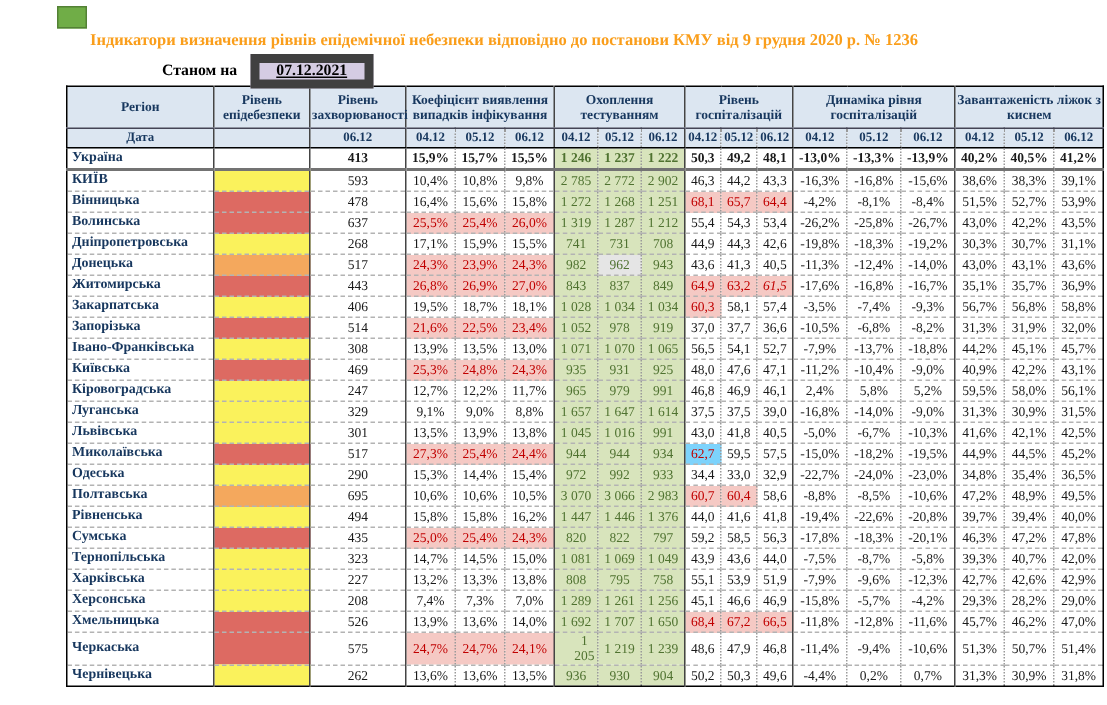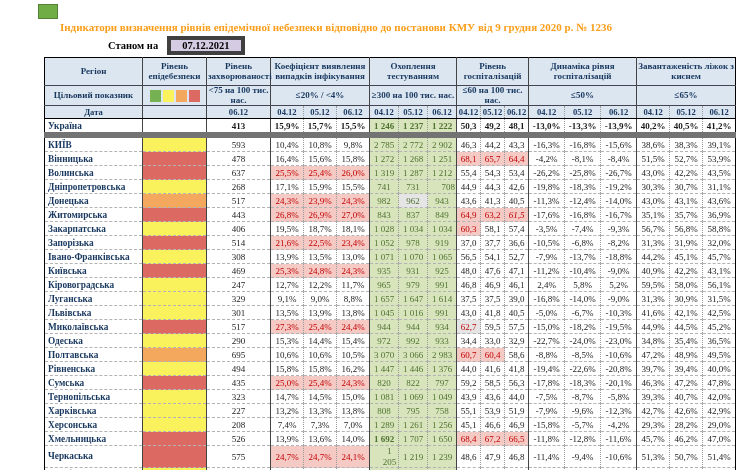--- a/index.html
+++ b/index.html
@@ -4,34 +4,34 @@
 <style>
   html,body{margin:0;padding:0;}
   body{
     width:738px;height:470px;overflow:hidden;background:#ffffff;position:relative;
     font-family:"Liberation Serif","DejaVu Serif",serif;
   }
   .green-box{position:absolute;left:38px;top:4px;width:18px;height:13px;background:#70AD47;border:1px solid #538135;}
   .title{margin:21px 2px 0 60px;color:#FA9E1B;font-weight:bold;font-size:11px;white-space:nowrap;letter-spacing:0;}
   .subheader{position:relative;margin:3px 2px 2px 45px;height:19px;font-weight:bold;font-size:10.5px;color:#000;}
   .as-of-label{margin-left:63px;}
-  .as-of-box{display:inline-block;min-width:62px;text-align:center;background:#D5CCE3;border:4px solid #404040;margin-left:6px;padding:0 4px;font-weight:bold;}
+  .as-of-box{display:inline-block;min-width:62px;text-align:center;background:#D5CCE3;border:6px solid #404040;margin-left:6px;padding:0 4px;font-weight:bold;text-decoration:underline;}
   .avail{position:absolute;right:2px;top:2px;}
   .avail span{margin-left:4px;}
   table{margin-left:44px;width:692px;table-layout:fixed;border-collapse:collapse;border:1.5px solid #000;font-size:9px;}
   th{background:#DCE6F1;color:#17375E;font-weight:bold;padding:0 1px;line-height:1.08;vertical-align:middle;}
   .h1 th{height:27px;font-size:9px;}
   .h2 th{height:19px;font-size:9px;}
   .h3 th{height:12px;font-size:8.6px;border-bottom:1.5px solid #000;}
   .h1 th,.h2 th{border-bottom:1px solid #445;}
   .gl{border-left:1px solid #444;}
   .sl{border-left:1px dotted #9a9a9a;}
   td{height:13px;padding:0 1px;text-align:center;font-size:9px;color:#1a1a1a;border-bottom:1px dashed #b3b3b3;line-height:1.15;}
   .region-cell{text-align:left;padding-left:3px;font-weight:bold;color:#17375E;font-size:9.3px;}
-  .bold-row td{font-weight:bold;border-bottom:6px solid #737373;margin-top:28px;}
+  .bold-row td{font-weight:bold;border-bottom:2px solid #737373;margin-top:28px;}
   .swatch{display:inline-block;width:11px;height:12px;margin:0 1px;vertical-align:middle;}
 </style>
 </head>
 <body>
 
 <div class="green-box"></div>
 
 <div class="title">Індикатори визначення рівнів епідемічної небезпеки відповідно до постанови КМУ від 9 грудня 2020 р. № 1236</div>
 
 <div class="subheader">
@@ -64,30 +64,20 @@
     <tr class="h1">
       <th>Регіон</th>
       <th class="gl">Рівень епідебезпеки</th>
       <th class="gl">Рівень захворюваності</th>
       <th class="gl" colspan="3">Коефіцієнт виявлення випадків інфікування</th>
       <th class="gl" colspan="3">Охоплення тестуванням</th>
       <th class="gl" colspan="3">Рівень госпіталізацій</th>
       <th class="gl" colspan="3">Динаміка рівня госпіталізацій</th>
       <th class="gl" colspan="3">Завантаженість ліжок з киснем</th>
     </tr>
-    <tr class="h2">
-      <th>Цільовий показник</th>
-      <th class="gl" id="epi-legend"><span class="swatch" style="background: rgb(118, 178, 84);"></span><span class="swatch" style="background: rgb(250, 242, 92);"></span><span class="swatch" style="background: rgb(244, 168, 93);"></span><span class="swatch" style="background: rgb(221, 106, 98);"></span></th>
-      <th class="gl">&lt;75 на 100 тис. нас.</th>
-      <th class="gl" colspan="3">≤20% / &lt;4%</th>
-      <th class="gl" colspan="3">≥300 на 100 тис. нас.</th>
-      <th class="gl" colspan="3">≤60 на 100 тис. нас.</th>
-      <th class="gl" colspan="3">≤50%</th>
-      <th class="gl" colspan="3">≤65%</th>
-    </tr>
     <tr class="h3">
       <th>Дата</th>
       <th class="gl"></th>
       <th class="gl">06.12</th>
       <th class="gl">04.12</th>
       <th class="sl">05.12</th>
       <th class="sl">06.12</th>
       <th class="gl">04.12</th>
       <th class="sl">05.12</th>
       <th class="sl">06.12</th>
@@ -185,21 +175,21 @@
       </tr>
       <tr>
         <td class="region-cell">Дніпропетровська</td>
         <td class="gl" style="background: rgb(250, 242, 92);"></td>
         <td class="gl">268</td>
         <td class="gl">17,1%</td>
         <td class="sl">15,9%</td>
         <td class="sl">15,5%</td>
         <td class="gl" style="background: rgb(216, 228, 188); color: rgb(79, 114, 48);">741</td>
         <td class="sl" style="background: rgb(216, 228, 188); color: rgb(79, 114, 48);">731</td>
-        <td class="sl" style="background: rgb(216, 228, 188); color: rgb(79, 114, 48); text-align: right;">708</td>
+        <td class="sl" style="background: rgb(216, 228, 188); color: rgb(79, 114, 48);">708</td>
         <td class="gl">44,9</td>
         <td class="sl">44,3</td>
         <td class="sl">42,6</td>
         <td class="gl">-19,8%</td>
         <td class="sl">-18,3%</td>
         <td class="sl">-19,2%</td>
         <td class="gl">30,3%</td>
         <td class="sl">30,7%</td>
         <td class="sl">31,1%</td>
       </tr>
@@ -386,21 +376,21 @@
       <tr>
         <td class="region-cell">Миколаївська</td>
         <td class="gl" style="background: rgb(221, 106, 98);"></td>
         <td class="gl">517</td>
         <td class="gl" style="background: rgb(245, 201, 196); color: rgb(192, 0, 0);">27,3%</td>
         <td class="sl" style="background: rgb(245, 201, 196); color: rgb(192, 0, 0);">25,4%</td>
         <td class="sl" style="background: rgb(245, 201, 196); color: rgb(192, 0, 0);">24,4%</td>
         <td class="gl" style="background: rgb(216, 228, 188); color: rgb(79, 114, 48);">944</td>
         <td class="sl" style="background: rgb(216, 228, 188); color: rgb(79, 114, 48);">944</td>
         <td class="sl" style="background: rgb(216, 228, 188); color: rgb(79, 114, 48);">934</td>
-        <td class="gl" style="background: #e5e5e5; color: rgb(192, 0, 0);">62,7</td>
+        <td class="gl" style="background: #7dd3fc; color: rgb(192, 0, 0);">62,7</td>
         <td class="sl">59,5</td>
         <td class="sl">57,5</td>
         <td class="gl">-15,0%</td>
         <td class="sl">-18,2%</td>
         <td class="sl">-19,5%</td>
         <td class="gl">44,9%</td>
         <td class="sl">44,5%</td>
         <td class="sl">45,2%</td>
       </tr>
       <tr>
@@ -543,21 +533,21 @@
         <td class="sl">28,2%</td>
         <td class="sl">29,0%</td>
       </tr>
       <tr>
         <td class="region-cell">Хмельницька</td>
         <td class="gl" style="background: rgb(221, 106, 98);"></td>
         <td class="gl">526</td>
         <td class="gl">13,9%</td>
         <td class="sl">13,6%</td>
         <td class="sl">14,0%</td>
-        <td class="gl" style="background: rgb(216, 228, 188); color: rgb(79, 114, 48); font-weight: bold;">1 692</td>
+        <td class="gl" style="background: rgb(216, 228, 188); color: rgb(79, 114, 48);">1 692</td>
         <td class="sl" style="background: rgb(216, 228, 188); color: rgb(79, 114, 48);">1 707</td>
         <td class="sl" style="background: rgb(216, 228, 188); color: rgb(79, 114, 48);">1 650</td>
         <td class="gl" style="background: rgb(245, 201, 196); color: rgb(192, 0, 0);">68,4</td>
         <td class="sl" style="background: rgb(245, 201, 196); color: rgb(192, 0, 0);">67,2</td>
         <td class="sl" style="background: rgb(245, 201, 196); color: rgb(192, 0, 0);">66,5</td>
         <td class="gl">-11,8%</td>
         <td class="sl">-12,8%</td>
         <td class="sl">-11,6%</td>
         <td class="gl">45,7%</td>
         <td class="sl">46,2%</td>

